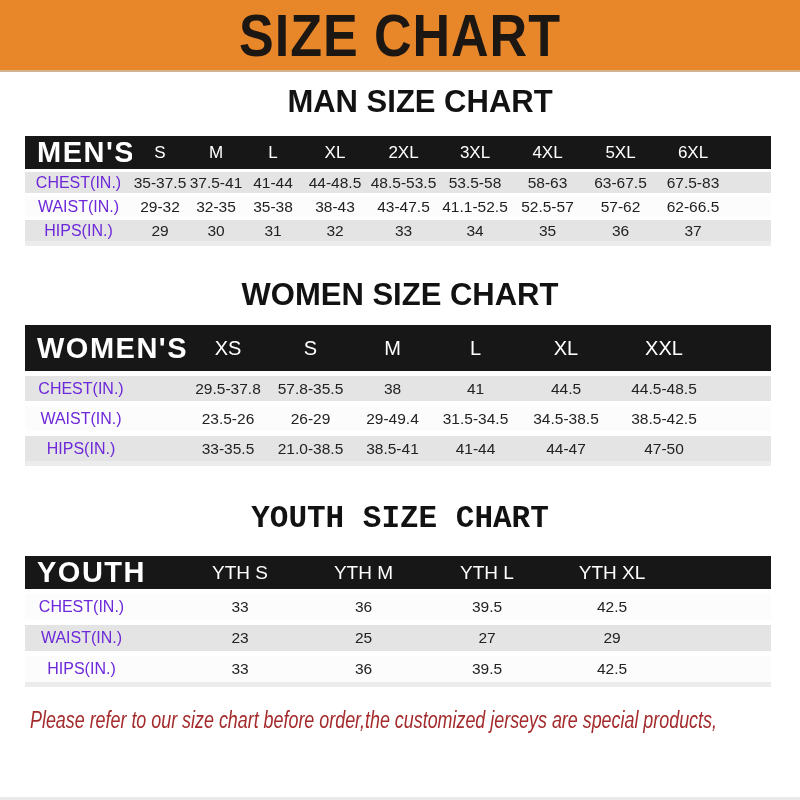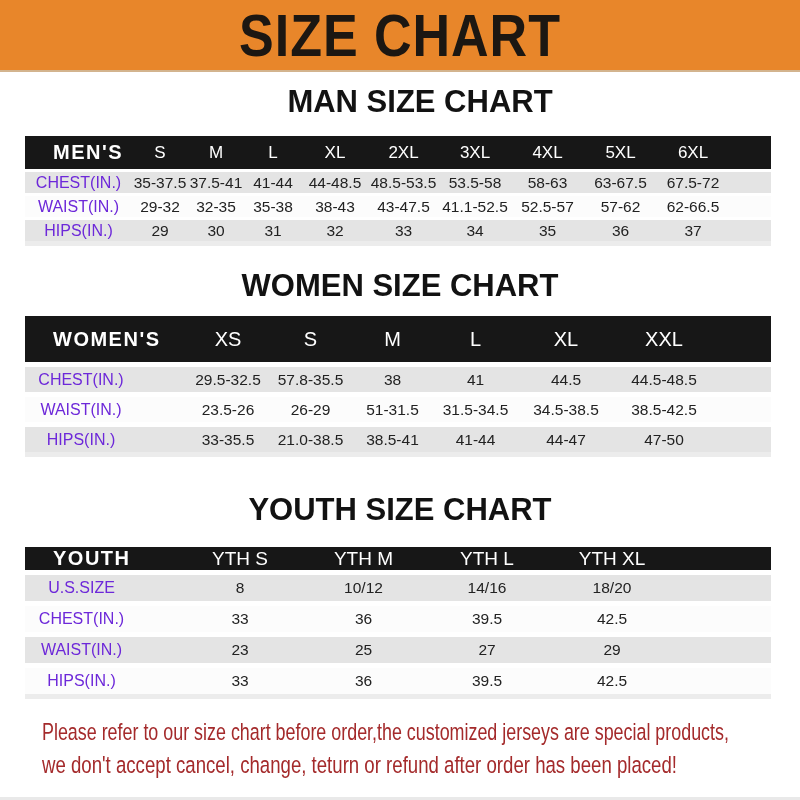--- a/index.html
+++ b/index.html
@@ -7,28 +7,28 @@
               font-family:"Liberation Sans", sans-serif; }
 
   .banner { height:72px; background:#E8862A; display:flex; align-items:center;
             justify-content:center; border-bottom:2px solid #d3b48e; }
   .banner-title { font-size:56px; font-weight:700; color:#1c1712;
                   letter-spacing:1px; transform:scale(0.93,1.05); white-space:nowrap; }
 
   .section-heading { text-align:center; font-size:31px; font-weight:700;
                      color:#121212; line-height:34px; white-space:nowrap; }
   #man-heading   { margin-top:13px;padding-left:40px; }
-  #women-heading { margin-top:23px; }
-  #youth-heading { margin-top:36px; }
+  #women-heading { margin-top:32px; }
+  #youth-heading { margin-top:36px;font-family:Liberation Mono, monospace; }
 
   .size-table { border-collapse:separate; margin-left:25px; table-layout:fixed; }
   .size-table th, .size-table td { text-align:center; overflow:hidden; white-space:nowrap; }
   .size-table thead th { background:#171717; color:#ffffff; font-weight:400; }
-  .size-table thead th.corner { text-align:left; padding-left:28px; font-weight:700;
-                                letter-spacing:1.5px; font-size:20px; }
+  .size-table thead th.corner { text-align:left; padding-left:12px; font-weight:700;
+                                letter-spacing:1.5px; font-size:29px; }
   .size-table tbody tr.odd  td { background:#E4E4E4; }
   .size-table tbody tr.even td { background:#FCFCFC; }
   .size-table tbody td { font-size:15.5px; color:#222222; }
   .size-table td.rlabel { font-size:16px; color:#6d28d9; }
 
   .t-man   { border-spacing:0 3px; margin-top:14px; }
   .t-man   thead th { height:33px; font-size:17px; }
   .t-man   tbody td { height:21px; }
 
   .t-women { border-spacing:0 5px; margin-top:8px; }
@@ -39,21 +39,21 @@
   .t-youth { border-spacing:0 5px; margin-top:15px; }
   .t-youth thead th { height:23px; font-size:19px; }
   .t-youth tbody td { height:26px; }
   .t-youth td.rlabel { padding-right:40px; }
 
   .table-strip { width:746px; height:5px; background:#ECECEC; margin-left:25px; }
   .strip-man   { margin-top:-3px; }
   .strip-women { margin-top:-5px; }
   .strip-youth { margin-top:-5px; }
 
-  .notice { margin-top:16px; padding-left:42px; color:#A42A2B; font-size:24.5px; }
+  .notice { margin-top:16px; padding-left:30px; color:#A42A2B; font-size:24.5px;font-style:italic; }
   .notice-line { line-height:33px; white-space:nowrap; }
   .notice-line span { display:inline-block; transform-origin:0 50%; }
   .notice-line.l1 span { transform:scaleX(0.73); }
   .notice-line.l2 span { transform:scaleX(0.76); }
 
   .bottom-edge { position:absolute; left:0; bottom:0; width:800px; height:3px;
                  background:#E9E9E9; }
 </style>
 </head>
 <body>
@@ -97,21 +97,21 @@
         <tr class="odd">
           <td class="rlabel">CHEST(IN.)</td>
           <td>35-37.5</td>
           <td>37.5-41</td>
           <td>41-44</td>
           <td>44-48.5</td>
           <td>48.5-53.5</td>
           <td>53.5-58</td>
           <td>58-63</td>
           <td>63-67.5</td>
-          <td>67.5-72</td>
+          <td>67.5-83</td>
           <td></td>
         </tr>
         <tr class="even">
           <td class="rlabel">WAIST(IN.)</td>
           <td>29-32</td>
           <td>32-35</td>
           <td>35-38</td>
           <td>38-43</td>
           <td>43-47.5</td>
           <td>41.1-52.5</td>
@@ -159,33 +159,33 @@
           <th>M</th>
           <th>L</th>
           <th>XL</th>
           <th>XXL</th>
           <th></th>
         </tr>
       </thead>
       <tbody>
         <tr class="odd">
           <td class="rlabel">CHEST(IN.)</td>
-          <td>29.5-32.5</td>
+          <td>29.5-37.8</td>
           <td>57.8-35.5</td>
           <td>38</td>
           <td>41</td>
           <td>44.5</td>
           <td>44.5-48.5</td>
           <td></td>
         </tr>
         <tr class="even">
           <td class="rlabel">WAIST(IN.)</td>
           <td>23.5-26</td>
           <td>26-29</td>
-          <td>51-31.5</td>
+          <td>29-49.4</td>
           <td>31.5-34.5</td>
           <td>34.5-38.5</td>
           <td>38.5-42.5</td>
           <td></td>
         </tr>
         <tr class="odd">
           <td class="rlabel">HIPS(IN.)</td>
           <td>33-35.5</td>
           <td>21.0-38.5</td>
           <td>38.5-41</td>
@@ -214,28 +214,20 @@
         <tr>
           <th class="corner">YOUTH</th>
           <th>YTH S</th>
           <th>YTH M</th>
           <th>YTH L</th>
           <th>YTH XL</th>
           <th></th>
         </tr>
       </thead>
       <tbody>
-        <tr class="odd">
-          <td class="rlabel">U.S.SIZE</td>
-          <td>8</td>
-          <td>10/12</td>
-          <td>14/16</td>
-          <td>18/20</td>
-          <td></td>
-        </tr>
         <tr class="even">
           <td class="rlabel">CHEST(IN.)</td>
           <td>33</td>
           <td>36</td>
           <td>39.5</td>
           <td>42.5</td>
           <td></td>
         </tr>
         <tr class="odd">
           <td class="rlabel">WAIST(IN.)</td>
@@ -253,16 +245,15 @@
           <td>42.5</td>
           <td></td>
         </tr>
       </tbody>
     </table>
   </div>
 <div class="table-strip strip-youth"></div>
 
 <div class="notice">
   <div class="notice-line l1"><span>Please refer to our size chart before order,the customized jerseys are special products,</span></div>
-  <div class="notice-line l2"><span>we don't accept cancel, change, teturn or refund after order has been placed!</span></div>
 </div>
 
 <div class="bottom-edge"></div>
 
 </body></html>

